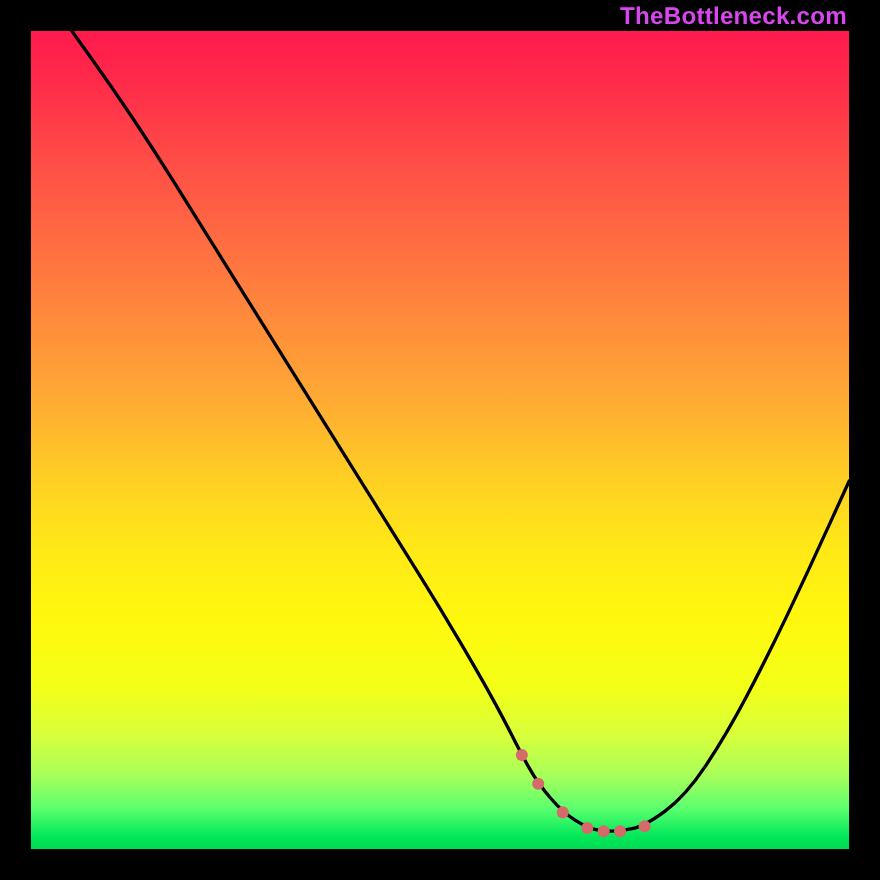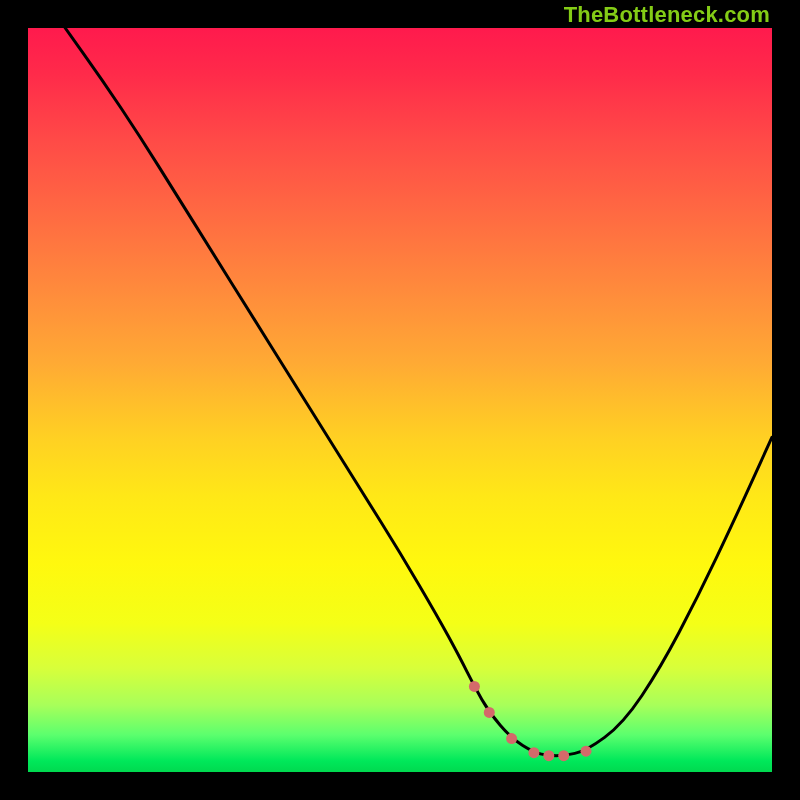--- a/index.html
+++ b/index.html
@@ -26,21 +26,21 @@
     height: 744px;
     overflow: visible;
   }
   .watermark {
     position: absolute;
     top: 2px;
     right: 30px;
     font-family: Arial, Helvetica, sans-serif;
     font-size: 22px;
     font-weight: 600;
-    color: #84cc16;
+    color: #d946ef;
     letter-spacing: 0.2px;
   }
 </style>
 </head>
 <body>
 
 <div class="frame">
   <div class="plot-area">
     <svg width="744" height="744" viewBox="0 0 744 744" preserveAspectRatio="none">
       <defs>

